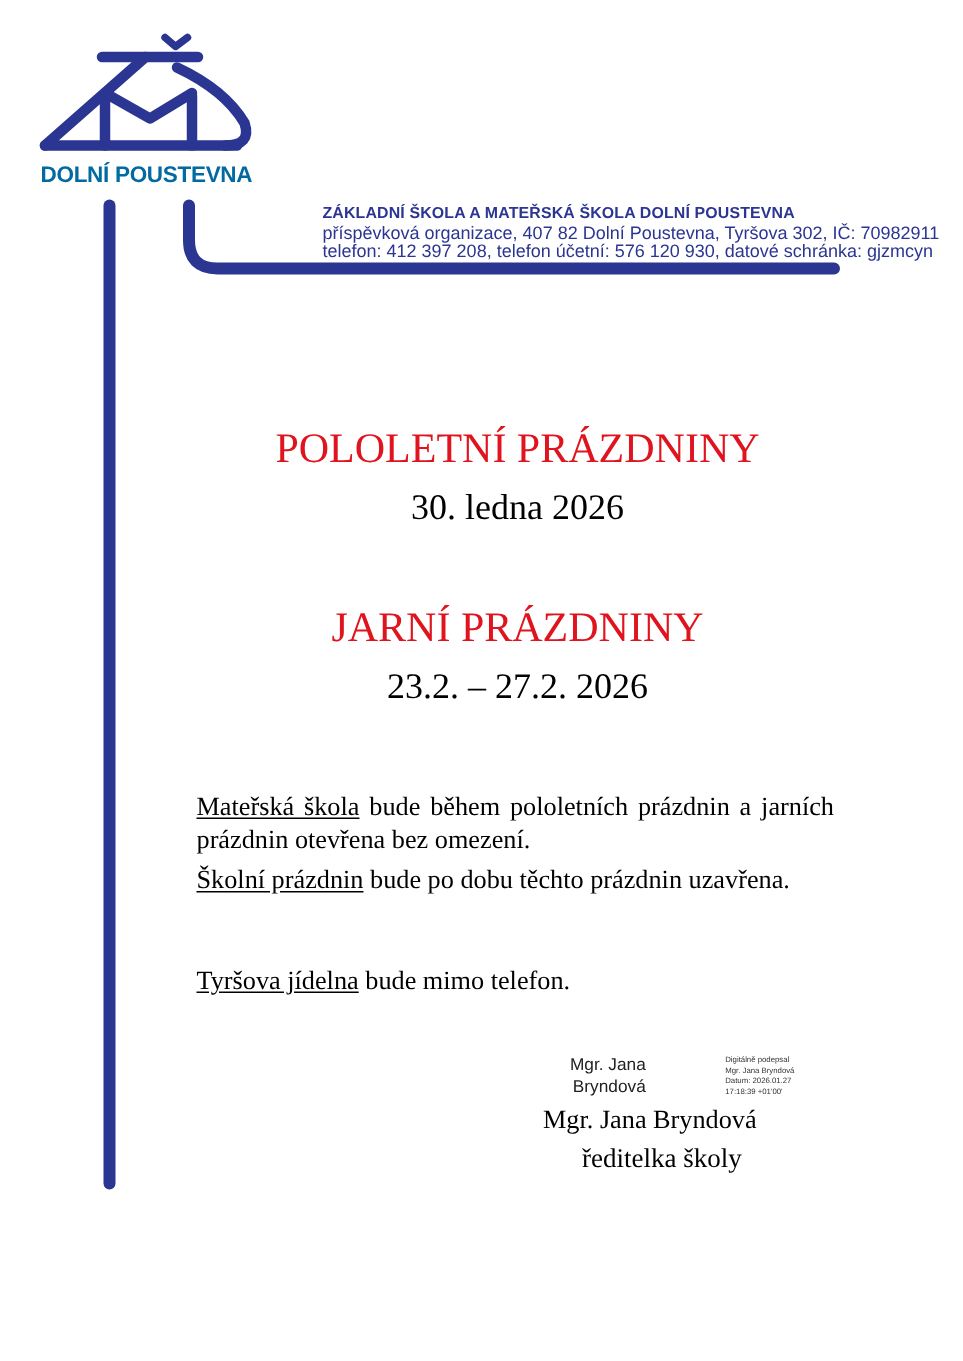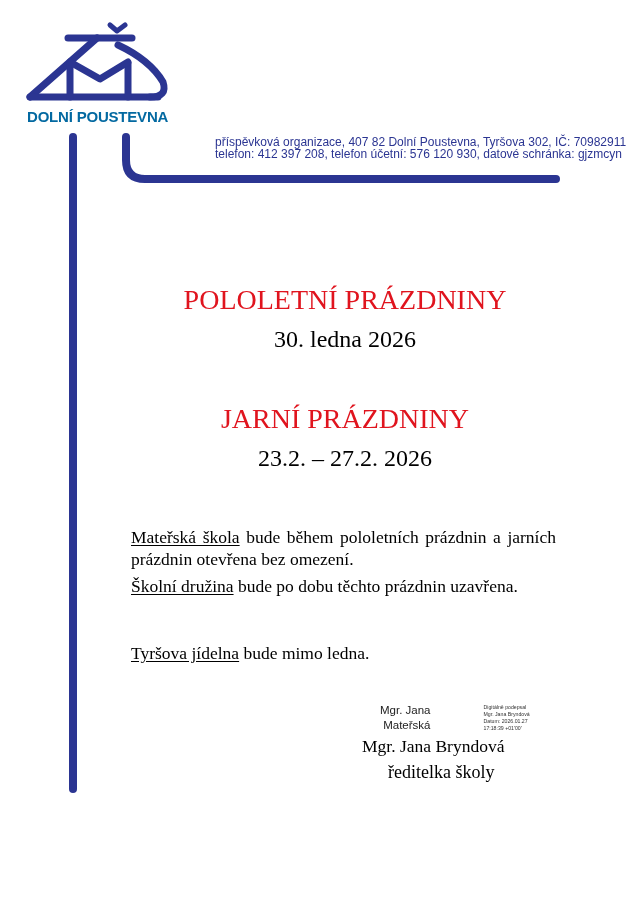--- a/index.html
+++ b/index.html
@@ -38,43 +38,44 @@
     <path d="M118 45 Q150 60 163 82 Q168 97 150 97"></path>
     <line x1="70" y1="64" x2="70" y2="97"></line>
     <line x1="128" y1="64" x2="128" y2="97"></line>
     <polyline points="70,62 100,79 128,62"></polyline>
     <polyline points="110,25 117,31 125,25" stroke-width="5"></polyline>
   </g>
 </svg>
 <div class="abs logo-text">DOLNÍ POUSTEVNA</div>
 
 <div class="abs hdr">
+  <div class="hdr-title">ZÁKLADNÍ ŠKOLA A MATEŘSKÁ ŠKOLA DOLNÍ POUSTEVNA</div>
   <div class="hdr-line">příspěvková organizace, 407 82 Dolní Poustevna, Tyršova 302, IČ: 70982911</div>
   <div class="hdr-line">telefon: 412 397 208,  telefon účetní: 576 120 930,  datové schránka: gjzmcyn</div>
 </div>
 
 <div class="abs center red-title" style="top:284px;">POLOLETNÍ PRÁZDNINY</div>
 <div class="abs center date" style="top:326px;">30. ledna 2026</div>
 <div class="abs center red-title" style="top:403px;">JARNÍ PRÁZDNINY</div>
 <div class="abs center date" style="top:445px;">23.2. – 27.2. 2026</div>
 
 <div class="abs para" style="top:526px;">
   <span class="u">Mateřská škola</span><span> bude během pololetních prázdnin a jarních prázdnin otevřena bez omezení.</span>
 </div>
 <div class="abs para" style="top:575px;">
-  <span class="u">Školní družina</span><span> bude po dobu těchto prázdnin uzavřena.</span>
+  <span class="u">Školní prázdnin</span><span> bude po dobu těchto prázdnin uzavřena.</span>
 </div>
 <div class="abs para" style="top:642px;">
-  <span class="u">Tyršova jídelna</span><span> bude mimo ledna.</span>
+  <span class="u">Tyršova jídelna</span><span> bude mimo telefon.</span>
 </div>
 
 <div class="abs sig-box">
   <div class="sig-name">
     <div>Mgr. Jana</div>
-    <div>Mateřská</div>
+    <div>Bryndová</div>
   </div>
   <div class="sig-info">
     <div>Digitálně podepsal</div>
     <div>Mgr. Jana Bryndová</div>
     <div>Datum: 2026.01.27</div>
     <div>17:18:39 +01'00'</div>
   </div>
 </div>
 <div class="abs signer">Mgr. Jana Bryndová</div>
 <div class="abs role">ředitelka školy</div>

